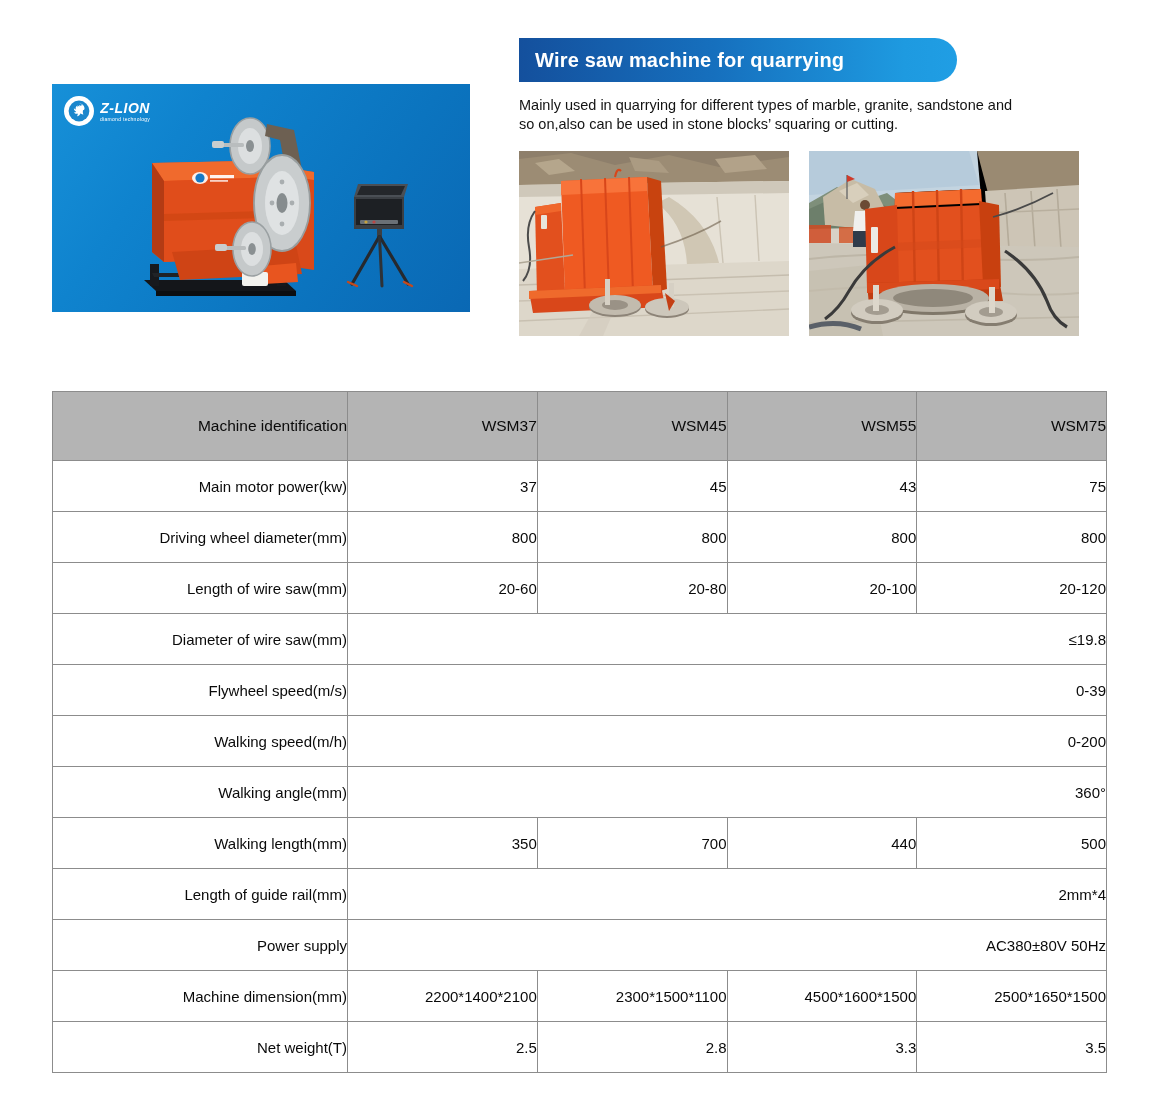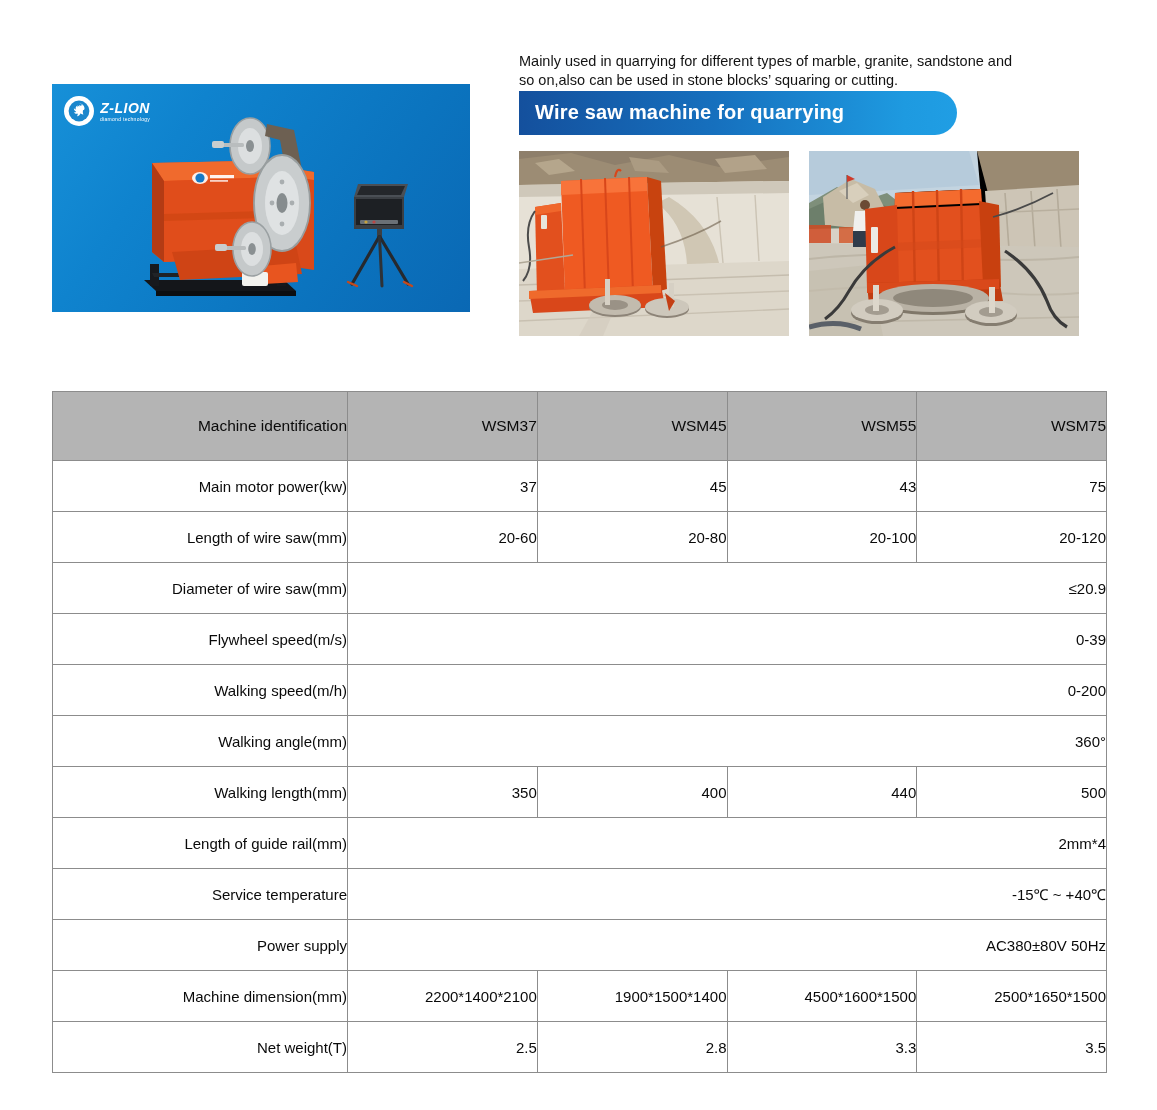--- a/index.html
+++ b/index.html
@@ -169,25 +169,25 @@
       </span>
       <span class="logo-text">
         <span class="logo-word">Z-LION</span>
         <span class="logo-tag">diamond technology</span>
       </span>
     </div>
   </div>
 
   <div id="right-col">
 
-    <div id="desc">Mainly used in quarrying for different types of marble, granite, sandstone and so on,also can be used in stone blocks’ squaring or cutting.</div>
-
     <div id="title-banner">
       <span class="t">Wire saw machine for quarrying</span>
     </div>
+
+    <div id="desc">Mainly used in quarrying for different types of marble, granite, sandstone and so on,also can be used in stone blocks’ squaring or cutting.</div>
 
     <div id="photo-row">
 
       <div class="photo">
         <svg width="270" height="185" viewBox="0 0 270 185">
           <rect width="270" height="185" fill="#ded5c5"></rect>
 
           <path d="M0 0 L270 0 L270 26 L228 30 L186 22 L140 30 L96 20 L44 30 L0 22 Z" fill="#8e7f6b"></path>
           <path d="M0 8 L52 2 L96 14 L150 4 L200 16 L270 6 L270 34 L0 36 Z" fill="#9c8c74"></path>
           <path d="M16 12 L40 8 L56 20 L30 24 Z" fill="#b5a68c"></path>
@@ -337,65 +337,68 @@
   </thead>
   <tbody id="spec-body">
       <tr>
         <td class="lbl">Main motor power(kw)</td>
         <td>37</td>
         <td>45</td>
         <td>43</td>
         <td>75</td>
       </tr>
       <tr>
+        <td class="lbl">Driving wheel diameter(mm)</td>
+        <td>800</td>
+        <td>800</td>
+        <td>800</td>
+        <td>800</td>
+      </tr>
+      <tr>
         <td class="lbl">Length of wire saw(mm)</td>
         <td>20-60</td>
         <td>20-80</td>
         <td>20-100</td>
         <td>20-120</td>
       </tr>
       <tr>
         <td class="lbl">Diameter of wire saw(mm)</td>
-        <td colspan="4">≤20.9</td>
+        <td colspan="4">≤19.8</td>
       </tr>
       <tr>
         <td class="lbl">Flywheel speed(m/s)</td>
         <td colspan="4">0-39</td>
       </tr>
       <tr>
         <td class="lbl">Walking speed(m/h)</td>
         <td colspan="4">0-200</td>
       </tr>
       <tr>
         <td class="lbl">Walking angle(mm)</td>
         <td colspan="4">360°</td>
       </tr>
       <tr>
         <td class="lbl">Walking length(mm)</td>
         <td>350</td>
-        <td>400</td>
+        <td>700</td>
         <td>440</td>
         <td>500</td>
       </tr>
       <tr>
         <td class="lbl">Length of guide rail(mm)</td>
         <td colspan="4">2mm*4</td>
       </tr>
       <tr>
-        <td class="lbl">Service temperature</td>
-        <td colspan="4">-15℃ ~ +40℃</td>
-      </tr>
-      <tr>
         <td class="lbl">Power supply</td>
         <td colspan="4">AC380±80V   50Hz</td>
       </tr>
       <tr>
         <td class="lbl">Machine dimension(mm)</td>
         <td>2200*1400*2100</td>
-        <td>1900*1500*1400</td>
+        <td>2300*1500*1100</td>
         <td>4500*1600*1500</td>
         <td>2500*1650*1500</td>
       </tr>
       <tr>
         <td class="lbl">Net weight(T)</td>
         <td>2.5</td>
         <td>2.8</td>
         <td>3.3</td>
         <td>3.5</td>
       </tr>

